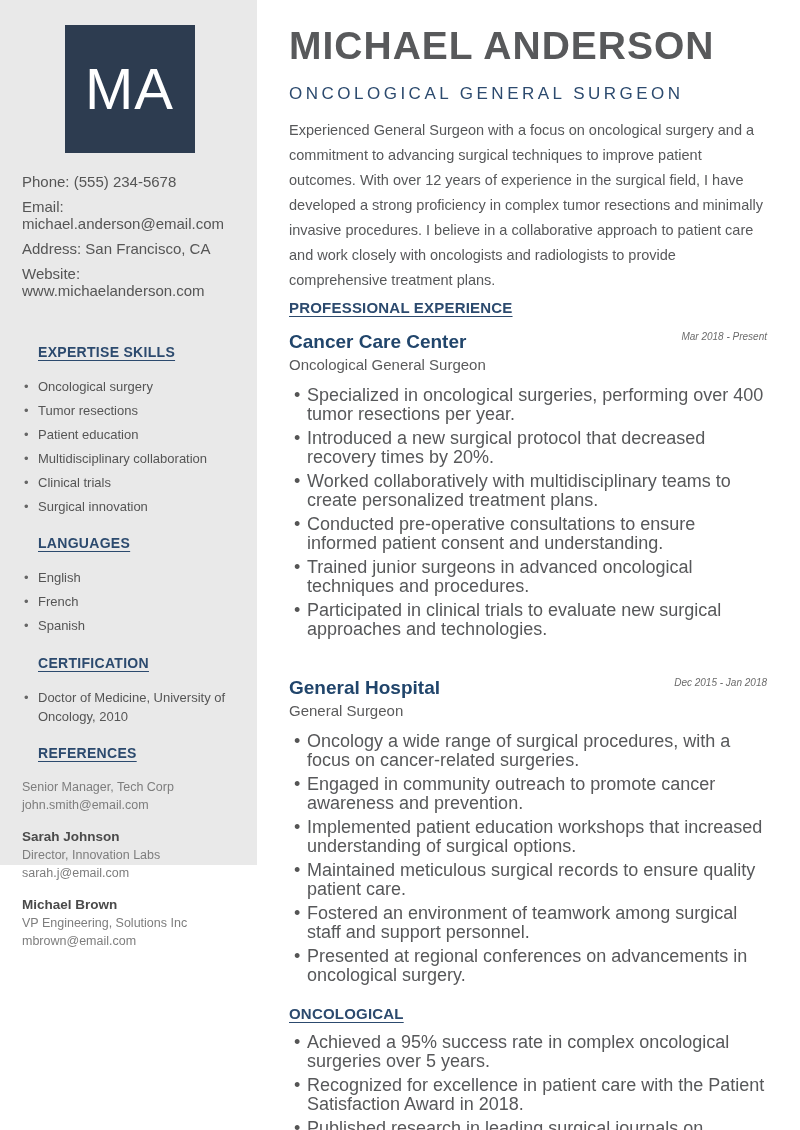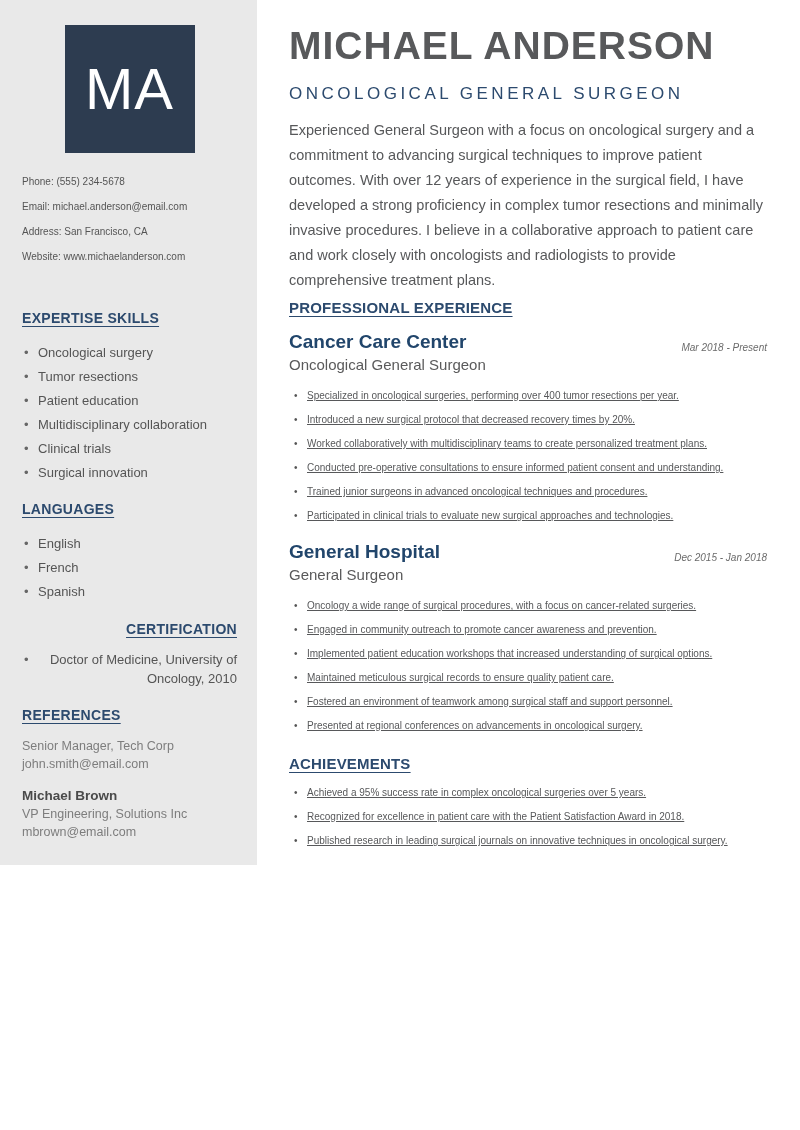--- a/index.html
+++ b/index.html
@@ -25,29 +25,29 @@
   
   .sidebar{
     width:257px;min-width:257px;background:var(--sidebar_bg);
     padding:25px 20px 0 22px;color:var(--body_gray);
   }
   .avatar{
     width:130px;height:128px;background:var(--avatar_bg);
     margin:0 auto 20px auto;display:flex;align-items:center;justify-content:center;
   }
   .avatar .initials{color:#ffffff;font-size:58px;line-height:1;letter-spacing:1px;}
-  .contact-line{font-size:10px;line-height:17px;margin-bottom:8px;color:#555;}
+  .contact-line{font-size:15px;line-height:17px;margin-bottom:8px;color:#555;}
   .side-heading{
     font-size:14px;font-weight:bold;color:var(--navy);
     text-decoration:underline;text-underline-offset:3px;
-    letter-spacing:0.3px;line-height:18px;margin:0;
+    letter-spacing:0.3px;line-height:18px;margin:16px;
   }
   .sec-skills{margin-top:44px;}
   .sec-langs{margin-top:18px;}
-  .sec-cert{margin-top:19px;text-align:right;}
+  .sec-cert{margin-top:19px;}
   .sec-refs{margin-top:18px;}
   .side-list{list-style:none;margin:16px 0 0 0;padding:0;}
   .sec-cert .side-list{margin-top:12px;}
   .side-list li{
     font-size:13px;line-height:19px;color:#555;
     margin-bottom:5px;padding-left:16px;position:relative;
   }
   .side-list li::before{content:"•";position:absolute;left:2px;color:#666;}
   .ref{margin-top:13px;margin-bottom:9px;}
   .ref-name{font-size:13.5px;font-weight:bold;color:#4a4a4a;line-height:19px;}
@@ -63,29 +63,29 @@
     margin-top:16px;font-size:17px;color:var(--navy);
     letter-spacing:3.5px;line-height:19px;
   }
   .summary{margin:15px 0 0 0;font-size:14.5px;line-height:25px;color:var(--body_gray);}
   .section-heading{
     margin:0;font-size:15px;font-weight:bold;color:var(--navy);
     text-decoration:underline;text-underline-offset:3px;line-height:18px;letter-spacing:0.2px;
   }
   .sec-exp{margin-top:6px;}
   .sec-ach{margin-top:20px;}
-  .job-header{display:flex;justify-content:space-between;align-items:flex-end;margin-top:14px;}
-  .job-header.second{margin-top:16px;}
+  .job-header{display:flex;justify-content:space-between;align-items:flex-start;margin-top:14px;}
+  .job-header.second{margin-top:38px;}
   .company{font-size:19px;font-weight:bold;color:var(--company_navy);line-height:22px;}
   .dates{font-size:10px;font-style:italic;color:var(--date_gray);white-space:nowrap;}
   .role{font-size:15px;color:#5a5a5b;line-height:19px;margin-top:2px;}
   .main-list{list-style:none;margin:12px 0 0 0;padding:0;}
   .main-list li{
-    font-size:10px;line-height:19px;color:var(--body_gray);
-    margin-bottom:5px;padding-left:18px;position:relative;text-decoration:underline;
+    font-size:18px;line-height:19px;color:var(--body_gray);
+    margin-bottom:5px;padding-left:18px;position:relative;
   }
   .main-list li::before{content:"•";position:absolute;left:5px;color:#555;}
   .sec-ach .main-list{margin-top:10px;}
 </style>
 </head>
 <body>
 
 <div class="page">
 
   <aside class="sidebar">
@@ -126,20 +126,25 @@
       <ul class="side-list">
         <li>Doctor of Medicine, University of Oncology, 2010</li>
       </ul>
     </section>
 
     <section class="sec-refs">
       <h2 class="side-heading">REFERENCES</h2>
       <div class="ref">
         <div class="ref-detail">Senior Manager, Tech Corp</div>
         <div class="ref-detail">john.smith@email.com</div>
+      </div>
+      <div class="ref">
+        <div class="ref-name">Sarah Johnson</div>
+        <div class="ref-detail">Director, Innovation Labs</div>
+        <div class="ref-detail">sarah.j@email.com</div>
       </div>
       <div class="ref">
         <div class="ref-name">Michael Brown</div>
         <div class="ref-detail">VP Engineering, Solutions Inc</div>
         <div class="ref-detail">mbrown@email.com</div>
       </div>
     </section>
   </aside>
 
   <main class="main">
@@ -177,21 +182,21 @@
           <li>Engaged in community outreach to promote cancer awareness and prevention.</li>
           <li>Implemented patient education workshops that increased understanding of surgical options.</li>
           <li>Maintained meticulous surgical records to ensure quality patient care.</li>
           <li>Fostered an environment of teamwork among surgical staff and support personnel.</li>
           <li>Presented at regional conferences on advancements in oncological surgery.</li>
         </ul>
       </div>
     </section>
 
     <section class="sec-ach">
-      <h2 class="section-heading">ACHIEVEMENTS</h2>
+      <h2 class="section-heading">ONCOLOGICAL</h2>
       <ul class="main-list">
         <li>Achieved a 95% success rate in complex oncological surgeries over 5 years.</li>
         <li>Recognized for excellence in patient care with the Patient Satisfaction Award in 2018.</li>
         <li>Published research in leading surgical journals on innovative techniques in oncological surgery.</li>
       </ul>
     </section>
   </main>
 
 </div>
 

